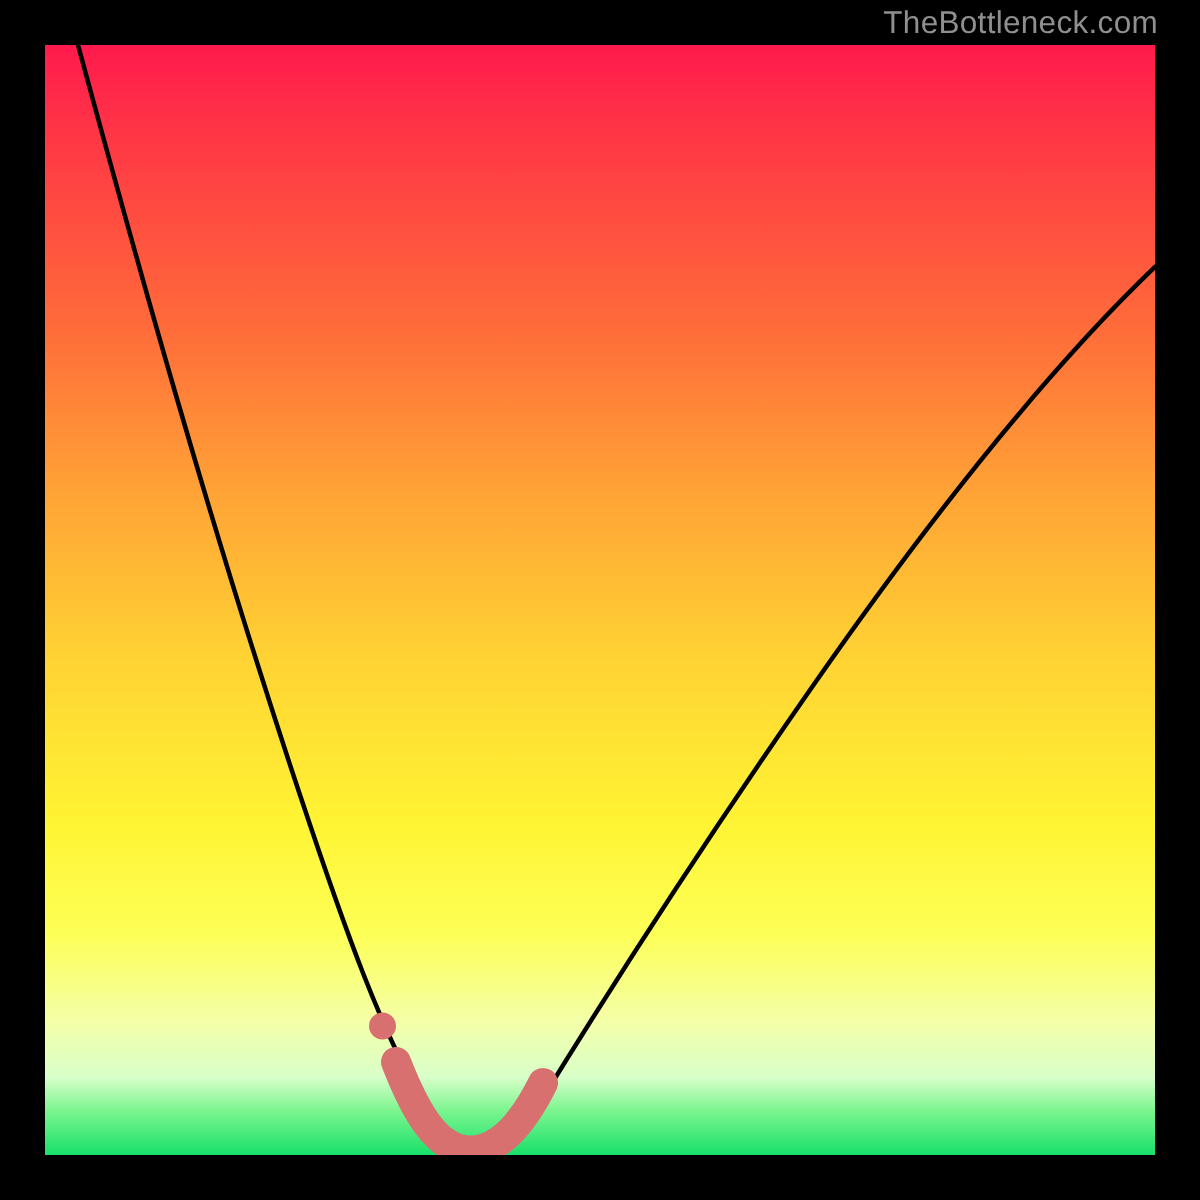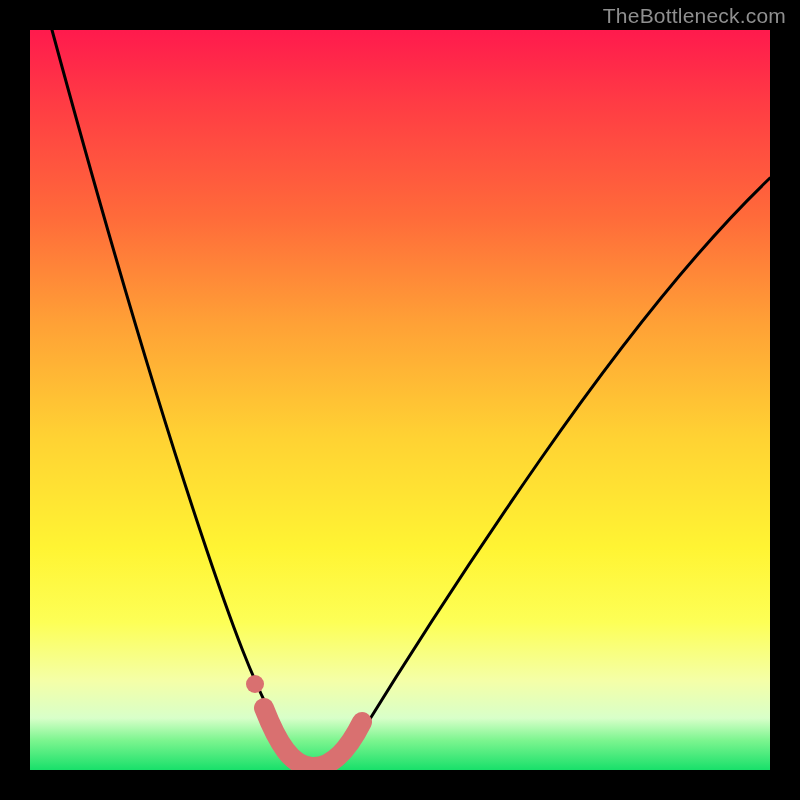--- a/index.html
+++ b/index.html
@@ -27,21 +27,21 @@
       #fdff56 80%,
       #f4ffa8 88%,
       #d8ffc9 93%,
       #7cf58f 96%,
       #18e06a 100%
     );
   }
   .watermark {
     position: absolute;
     top: 4px;
-    right: 14px;
+    right: 28px;
     color: #8f8f8f;
     font-size: 21px;
     letter-spacing: 0.2px;
     font-weight: 500;
   }
   svg.curve {
     position: absolute;
     left: 0;
     top: 0;
   }

